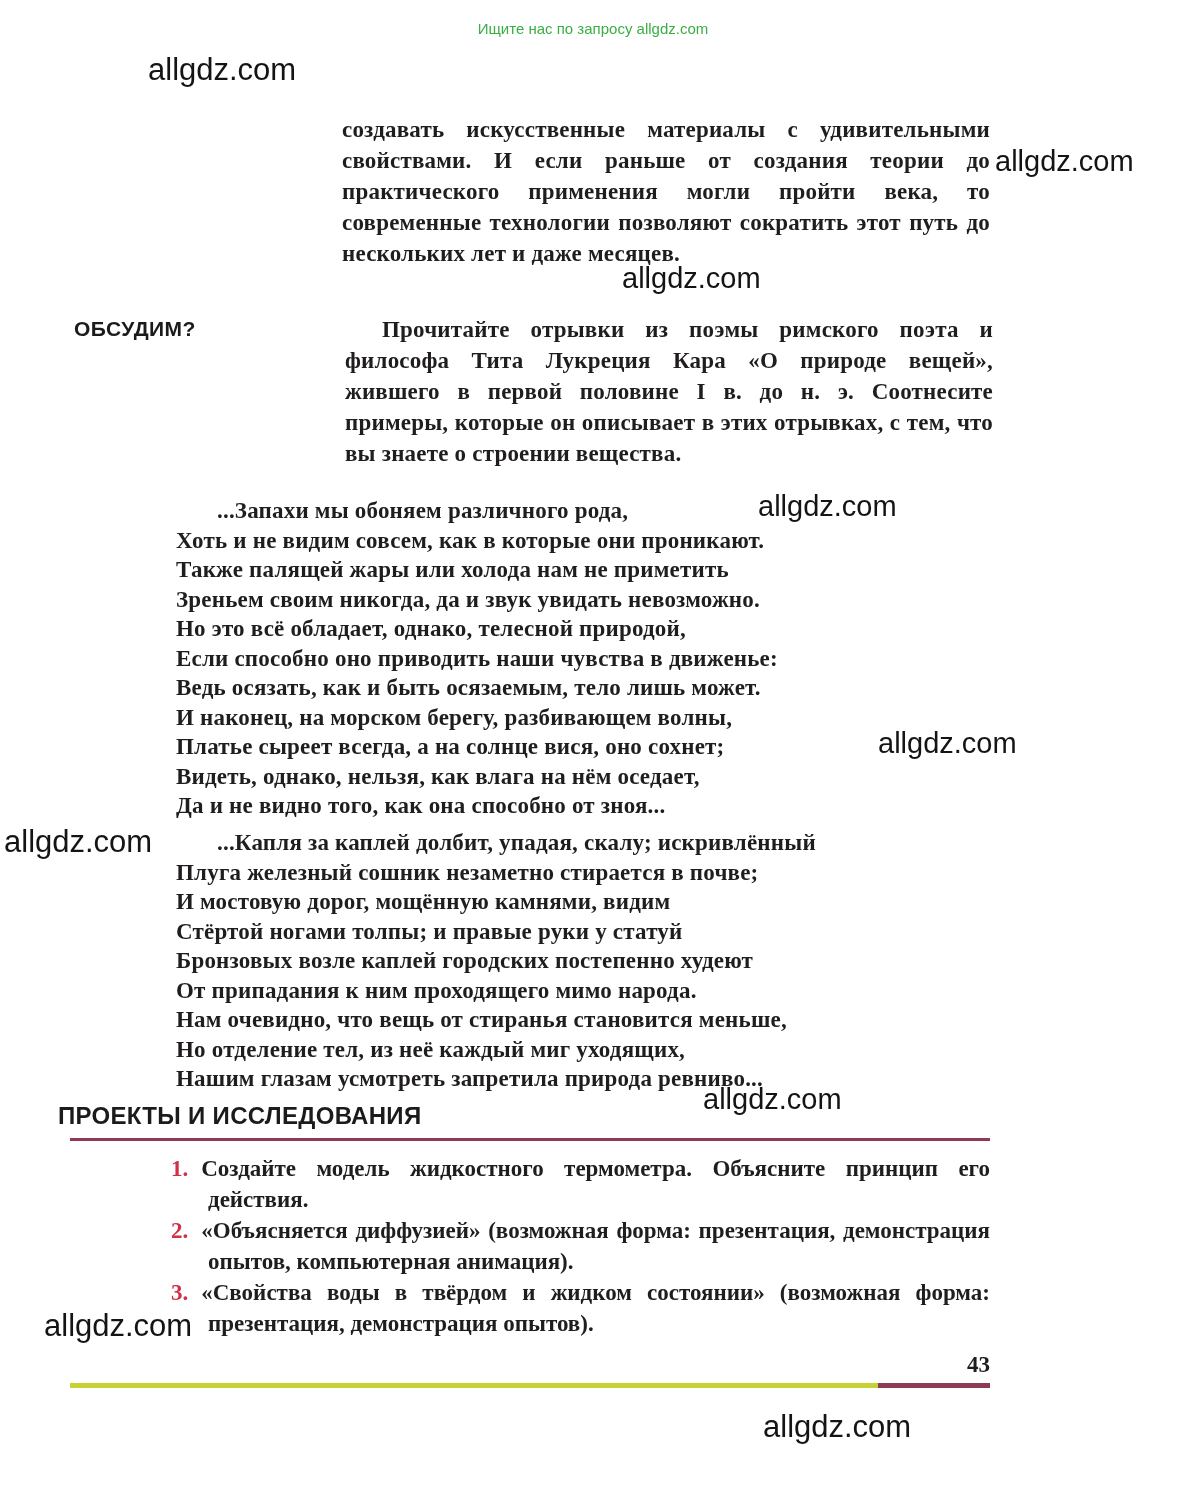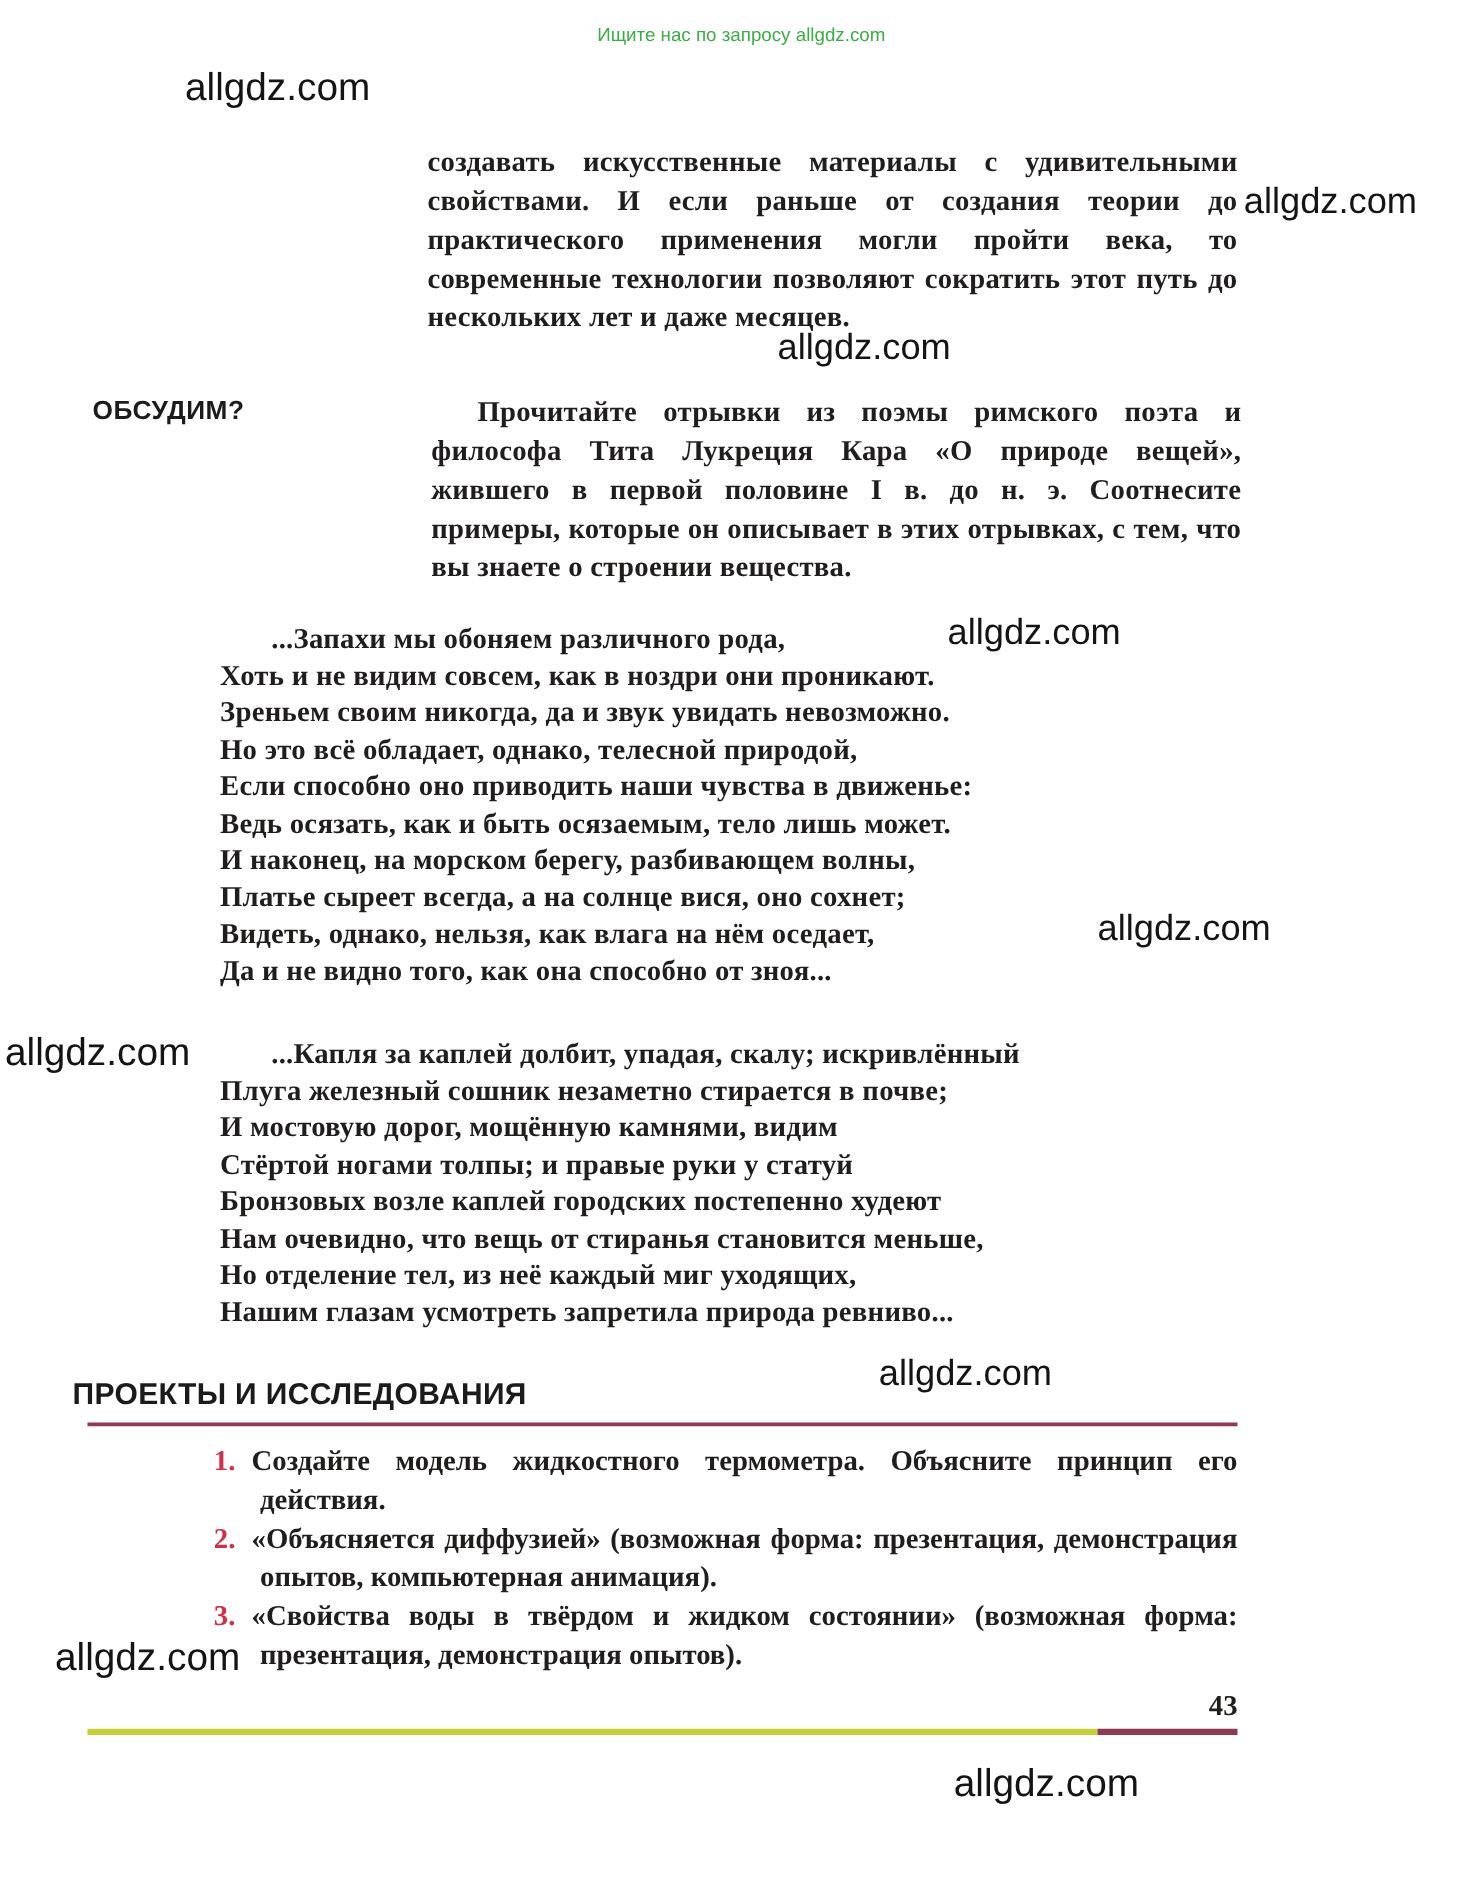--- a/index.html
+++ b/index.html
@@ -64,22 +64,23 @@
 
   <div class="intro body-text">создавать искусственные материалы с удивительными свойствами. И если раньше от создания теории до практического применения могли пройти века, то современные технологии позволяют сократить этот путь до нескольких лет и даже месяцев.</div>
 
   <div class="discuss-label">ОБСУДИМ?</div>
   <div class="discuss-text body-text">Прочитайте отрывки из поэмы римского поэта и философа Тита Лукреция Кара «О природе вещей», жившего в первой половине I в. до н. э. Соотнесите примеры, которые он описывает в этих отрывках, с тем, что вы знаете о строении вещества.</div>
 
   <div class="poem poem-1">
 
       <div class="poem-line">...Запахи мы обоняем различного рода,</div>
 
-      <div class="poem-line">Хоть и не видим совсем, как в ноздри они проникают.</div>
+      <div class="poem-line">Хоть и не видим совсем, как в которые они проникают.</div>
 
+      <div class="poem-line">Также палящей жары или холода нам не приметить</div>
 
       <div class="poem-line">Зреньем своим никогда, да и звук увидать невозможно.</div>
 
       <div class="poem-line">Но это всё обладает, однако, телесной природой,</div>
 
       <div class="poem-line">Если способно оно приводить наши чувства в движенье:</div>
 
       <div class="poem-line">Ведь осязать, как и быть осязаемым, тело лишь может.</div>
 
       <div class="poem-line">И наконец, на морском берегу, разбивающем волны,</div>
@@ -96,20 +97,21 @@
       <div class="poem-line">...Капля за каплей долбит, упадая, скалу; искривлённый</div>
 
       <div class="poem-line">Плуга железный сошник незаметно стирается в почве;</div>
 
       <div class="poem-line">И мостовую дорог, мощённую камнями, видим</div>
 
       <div class="poem-line">Стёртой ногами толпы; и правые руки у статуй</div>
 
       <div class="poem-line">Бронзовых возле каплей городских постепенно худеют</div>
 
+      <div class="poem-line">От припадания к ним проходящего мимо народа.</div>
 
       <div class="poem-line">Нам очевидно, что вещь от стиранья становится меньше,</div>
 
       <div class="poem-line">Но отделение тел, из неё каждый миг уходящих,</div>
 
       <div class="poem-line">Нашим глазам усмотреть запретила природа ревниво...</div>
     </div>
 
   <div class="projects-title">ПРОЕКТЫ И ИССЛЕДОВАНИЯ</div>
   <div class="projects-rule"></div>

